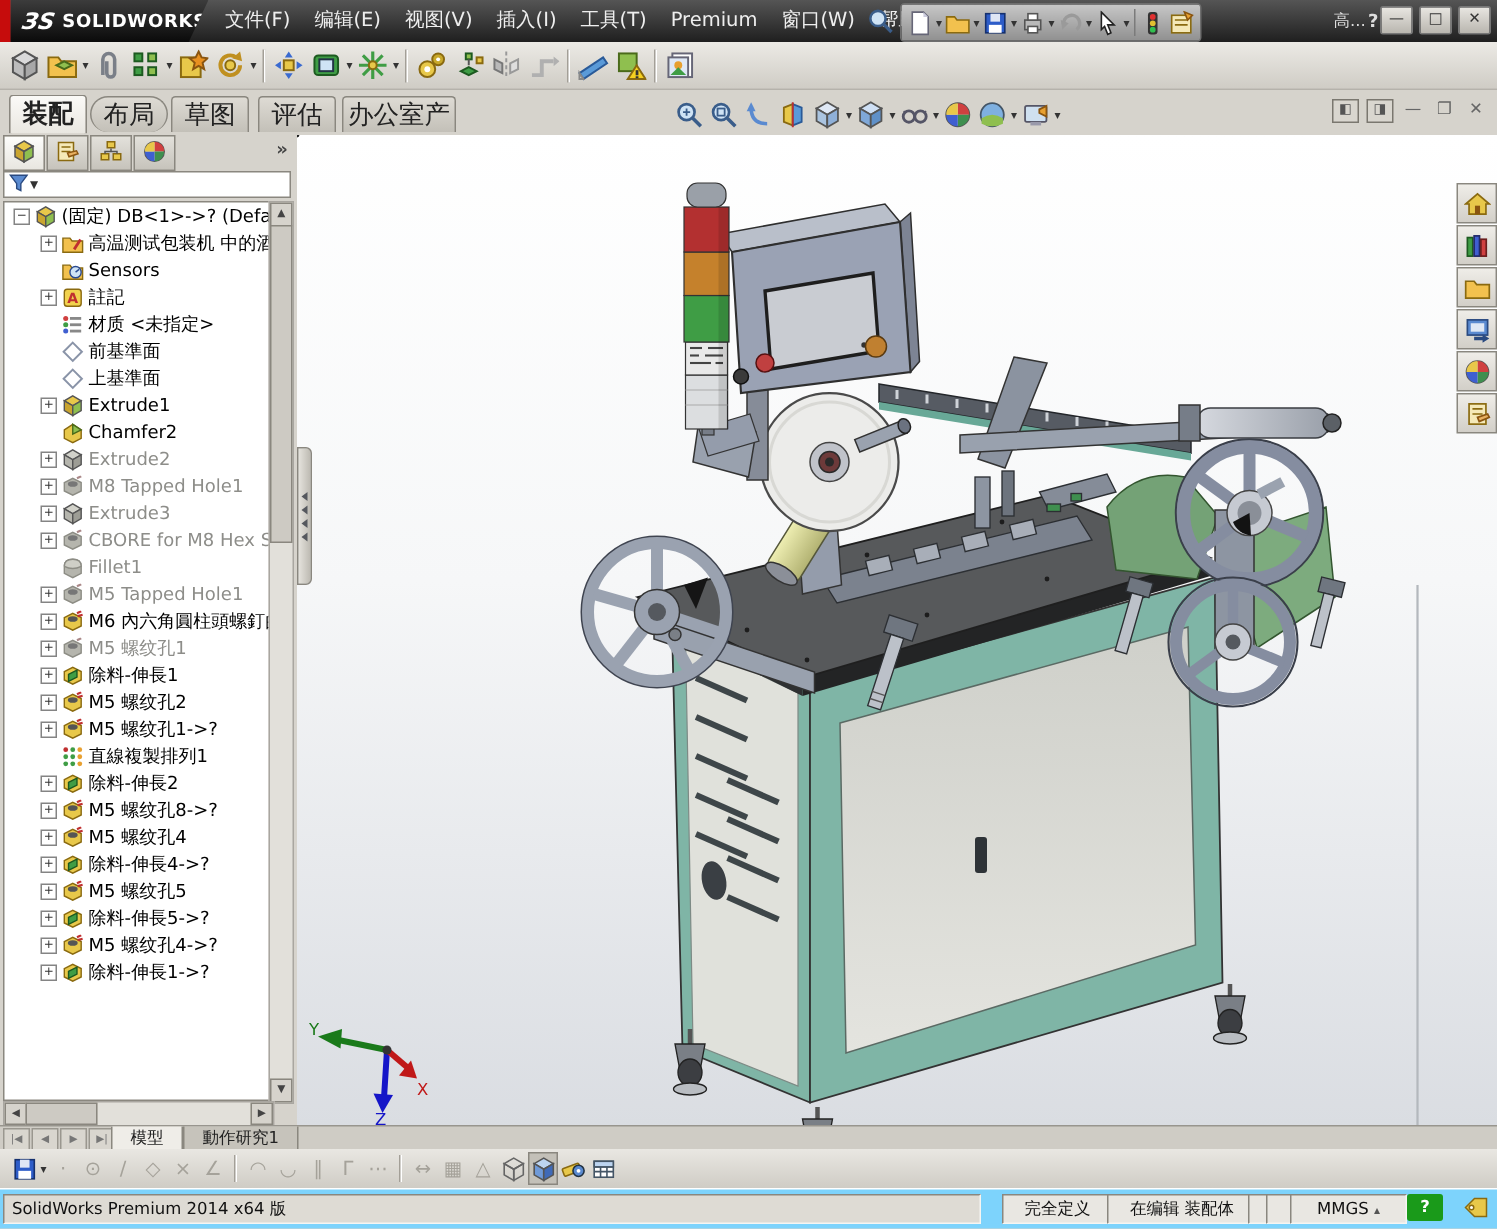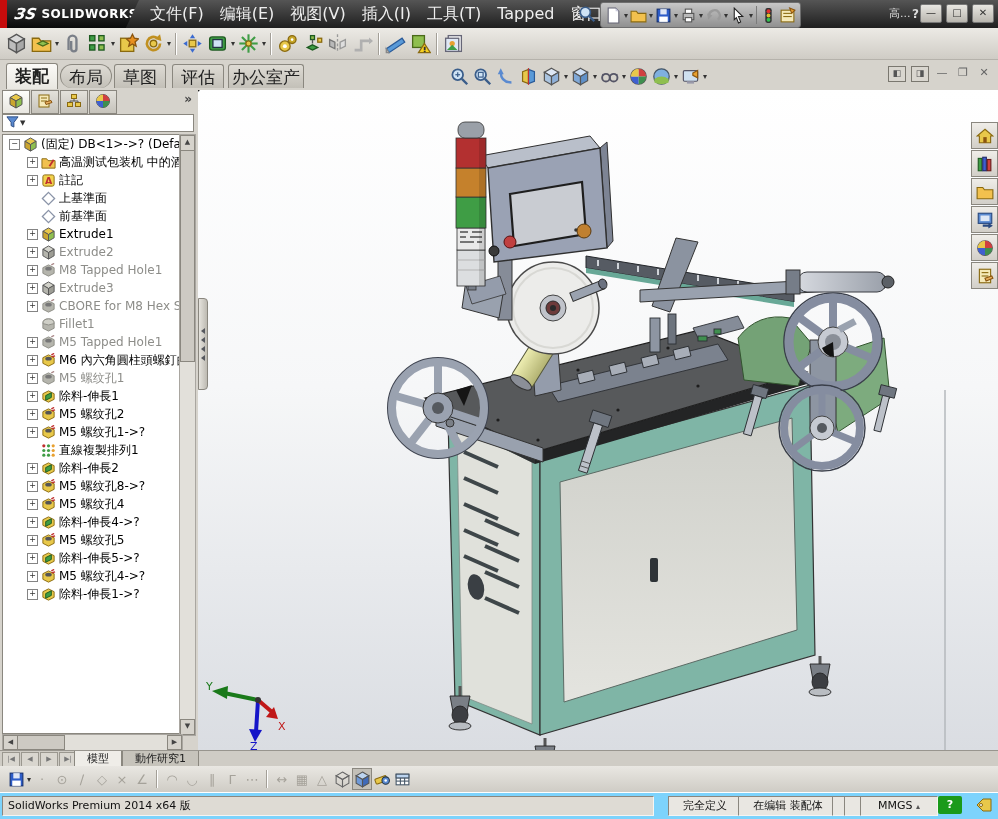--- a/index.html
+++ b/index.html
@@ -9,21 +9,21 @@
   
   #titlebar{position:absolute;left:0;top:0;width:998px;height:28px;
             background:linear-gradient(#555,#1f1f1f)}
   #redstripe{position:absolute;left:0;top:0;width:7px;height:28px;background:#c60c0c}
   #logo{position:absolute;left:7px;top:0;width:132px;height:28px;color:#fff;
         background:linear-gradient(#3c3c3c,#0a0a0a);clip-path:polygon(0 0,100% 0,90% 100%,0 100%);
         display:flex;align-items:center;padding-left:8px;box-sizing:border-box}
   #logo .dsgl{font-style:italic;font-weight:bold;font-size:15px;margin-right:5px;transform:skewX(-10deg)}
   #logo .sw{font-weight:bold;font-size:12px;letter-spacing:.5px}
   #menubar{position:absolute;left:142px;top:0;height:28px;display:flex}
-  .menu-item{color:#eee;line-height:28px;padding:0 8px;font-size:16px;white-space:nowrap}
+  .menu-item{color:#eee;line-height:28px;padding:0 8px;font-size:13px;white-space:nowrap}
   #tb-search{position:absolute;left:578px;top:5px;width:18px;height:18px}
   #quickbar{position:absolute;left:600px;top:2px;height:24px;display:flex;align-items:center;
             background:linear-gradient(#c7c7c7,#909090);border-radius:3px;border:1px solid #6e6e6e;padding:0 3px}
   .qb-btn{display:flex;align-items:center;height:22px;padding:0 1px}
   .qb-btn svg{width:17px;height:17px}
   .caret{font-size:8px;color:#333;margin:0 1px}
   .qb-sep{width:1px;height:18px;background:#7b7b7b;margin:0 2px}
   #hi-btn{color:#222;font-size:11px;padding:0 3px}
   #winbtns{position:absolute;right:4px;top:4px;display:flex;gap:4px}
   .winbtn{width:20px;height:17px;background:linear-gradient(#e8e6e1,#b9b6af);border:1px solid #777;
@@ -123,21 +123,21 @@
   <div id="logo">
     <span class="dsgl">ЗS</span>
     <span class="sw">SOLIDWORKS</span>
   </div>
   <div id="menubar">
       <span class="menu-item">文件(F)</span>
       <span class="menu-item">编辑(E)</span>
       <span class="menu-item">视图(V)</span>
       <span class="menu-item">插入(I)</span>
       <span class="menu-item">工具(T)</span>
-      <span class="menu-item">Tapped</span>
+      <span class="menu-item">Premium</span>
       <span class="menu-item">窗口(W)</span>
       <span class="menu-item">帮助(H)</span>
     </div>
   <div id="tb-search"><svg viewBox="0 0 16 16">
         <circle cx="6.5" cy="6.5" r="4.5" fill="#cfe3f5" stroke="#3a5d8a" stroke-width="1.5"></circle>
         <line x1="10" y1="10" x2="14.5" y2="14.5" stroke="#3a5d8a" stroke-width="2"></line>
       </svg></div>
   <div id="quickbar">
       <div class="qb-btn">
         <svg viewBox="0 0 16 16">
@@ -484,49 +484,78 @@
       </div>
       <div class="trow indent1">
         <span class="exp">+</span>
         <span class="ticon"><svg viewBox="0 0 16 16">
             <path d="M1,4 h5 l1.5,2 H15 v8 H1 Z" fill="#f2c14e" stroke="#8a6a10"></path>
             <line x1="9" y1="12" x2="13.5" y2="5" stroke="#c03030" stroke-width="2"></line>
           </svg></span>
         <span class="tlabel">高温测试包装机 中的酒</span>
       </div>
       <div class="trow indent1">
+        <span class="noexp"></span>
+        <span class="ticon"><svg viewBox="0 0 16 16">
+            <path d="M1,4 h5 l1.5,2 H15 v8 H1 Z" fill="#f2c14e" stroke="#8a6a10"></path>
+            <circle cx="10" cy="9" r="4" fill="#cfe3f5" stroke="#2a4a90"></circle>
+            <line x1="10" y1="9" x2="12.5" y2="7" stroke="#2a4a90"></line>
+          </svg></span>
+        <span class="tlabel">Sensors</span>
+      </div>
+      <div class="trow indent1">
         <span class="exp">+</span>
         <span class="ticon"><svg viewBox="0 0 16 16">
             <rect x="2" y="2" width="12" height="12" rx="2" fill="#f2d24e" stroke="#8a6a10"></rect>
             <text x="8" y="12" font-size="10" font-weight="bold" fill="#c03030" text-anchor="middle">A</text>
           </svg></span>
         <span class="tlabel">註記</span>
       </div>
       <div class="trow indent1">
         <span class="noexp"></span>
         <span class="ticon"><svg viewBox="0 0 16 16">
+            <circle cx="3" cy="3.5" r="1.8" fill="#d04040"></circle>
+            <rect x="6" y="2.5" width="8" height="2" fill="#888"></rect>
+            <circle cx="3" cy="8" r="1.8" fill="#3f9d45"></circle>
+            <rect x="6" y="7" width="8" height="2" fill="#888"></rect>
+            <circle cx="3" cy="12.5" r="1.8" fill="#3f5fd0"></circle>
+            <rect x="6" y="11.5" width="8" height="2" fill="#888"></rect>
+          </svg></span>
+        <span class="tlabel">材质 &lt;未指定&gt;</span>
+      </div>
+      <div class="trow indent1">
+        <span class="noexp"></span>
+        <span class="ticon"><svg viewBox="0 0 16 16">
             <polygon points="8,1.5 14.5,8 8,14.5 1.5,8" fill="none" stroke="#8a94a8" stroke-width="1.4"></polygon>
           </svg></span>
+        <span class="tlabel">前基準面</span>
+      </div>
+      <div class="trow indent1">
+        <span class="noexp"></span>
+        <span class="ticon"><svg viewBox="0 0 16 16">
+            <polygon points="8,1.5 14.5,8 8,14.5 1.5,8" fill="none" stroke="#8a94a8" stroke-width="1.4"></polygon>
+          </svg></span>
         <span class="tlabel">上基準面</span>
-      </div>
-      <div class="trow indent1">
-        <span class="noexp"></span>
-        <span class="ticon"><svg viewBox="0 0 16 16">
-            <polygon points="8,1.5 14.5,8 8,14.5 1.5,8" fill="none" stroke="#8a94a8" stroke-width="1.4"></polygon>
-          </svg></span>
-        <span class="tlabel">前基準面</span>
       </div>
       <div class="trow indent1">
         <span class="exp">+</span>
         <span class="ticon"><svg viewBox="0 0 16 16">
             <polygon points="8,1 14,4.5 8,8 2,4.5" fill="#e8c84a" stroke="#555"></polygon>
             <polygon points="2,4.5 8,8 8,15 2,11.5" fill="#caa52f" stroke="#555"></polygon>
             <polygon points="14,4.5 8,8 8,15 14,11.5" fill="#8fbf4f" stroke="#555"></polygon>
           </svg></span>
         <span class="tlabel">Extrude1</span>
+      </div>
+      <div class="trow indent1">
+        <span class="noexp"></span>
+        <span class="ticon"><svg viewBox="0 0 16 16">
+            <polygon points="2,6 8,2 14,6 14,12 8,15 2,12" fill="#e8c84a" stroke="#8a6a10"></polygon>
+            <polygon points="8,2 14,6 8,9" fill="#8fbf4f" stroke="#4a6a1a"></polygon>
+          </svg></span>
+        <span class="tlabel">Chamfer2</span>
       </div>
       <div class="trow indent1 gray">
         <span class="exp">+</span>
         <span class="ticon"><svg viewBox="0 0 16 16">
             <polygon points="8,1 14,4.5 8,8 2,4.5" fill="#d2d2ca" stroke="#555"></polygon>
             <polygon points="2,4.5 8,8 8,15 2,11.5" fill="#b5b5ad" stroke="#555"></polygon>
             <polygon points="14,4.5 8,8 8,15 14,11.5" fill="#9d9d95" stroke="#555"></polygon>
           </svg></span>
         <span class="tlabel">Extrude2</span>
       </div>

